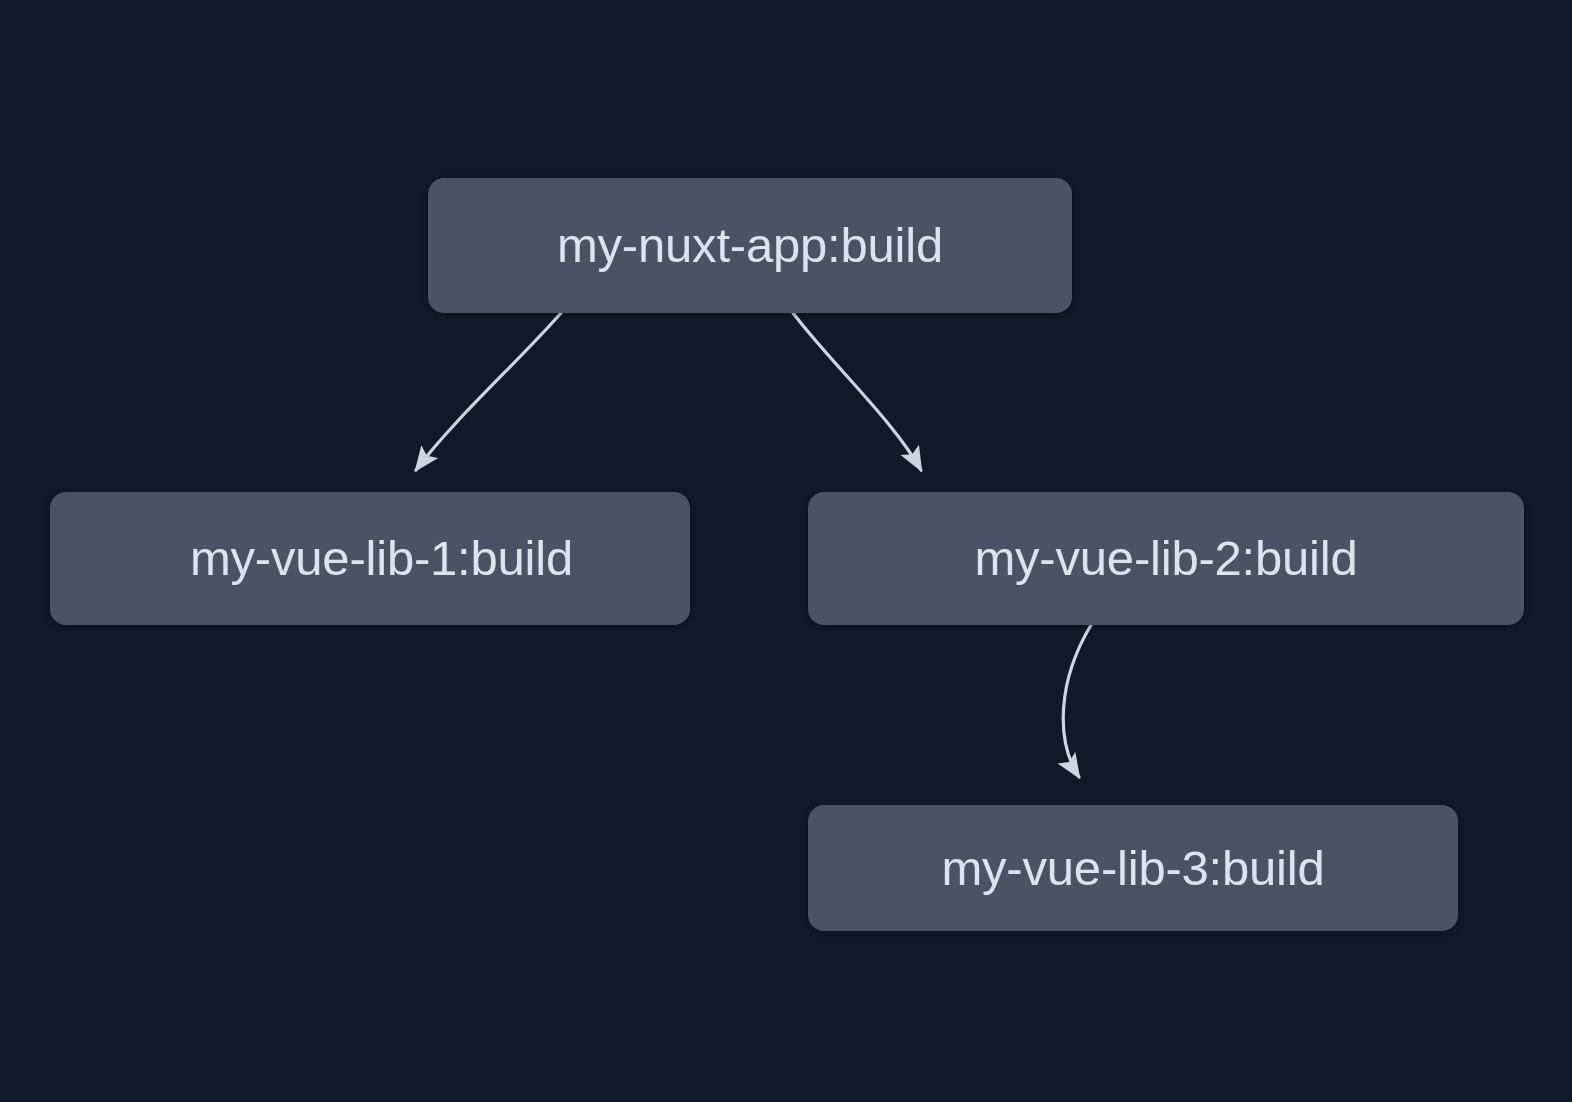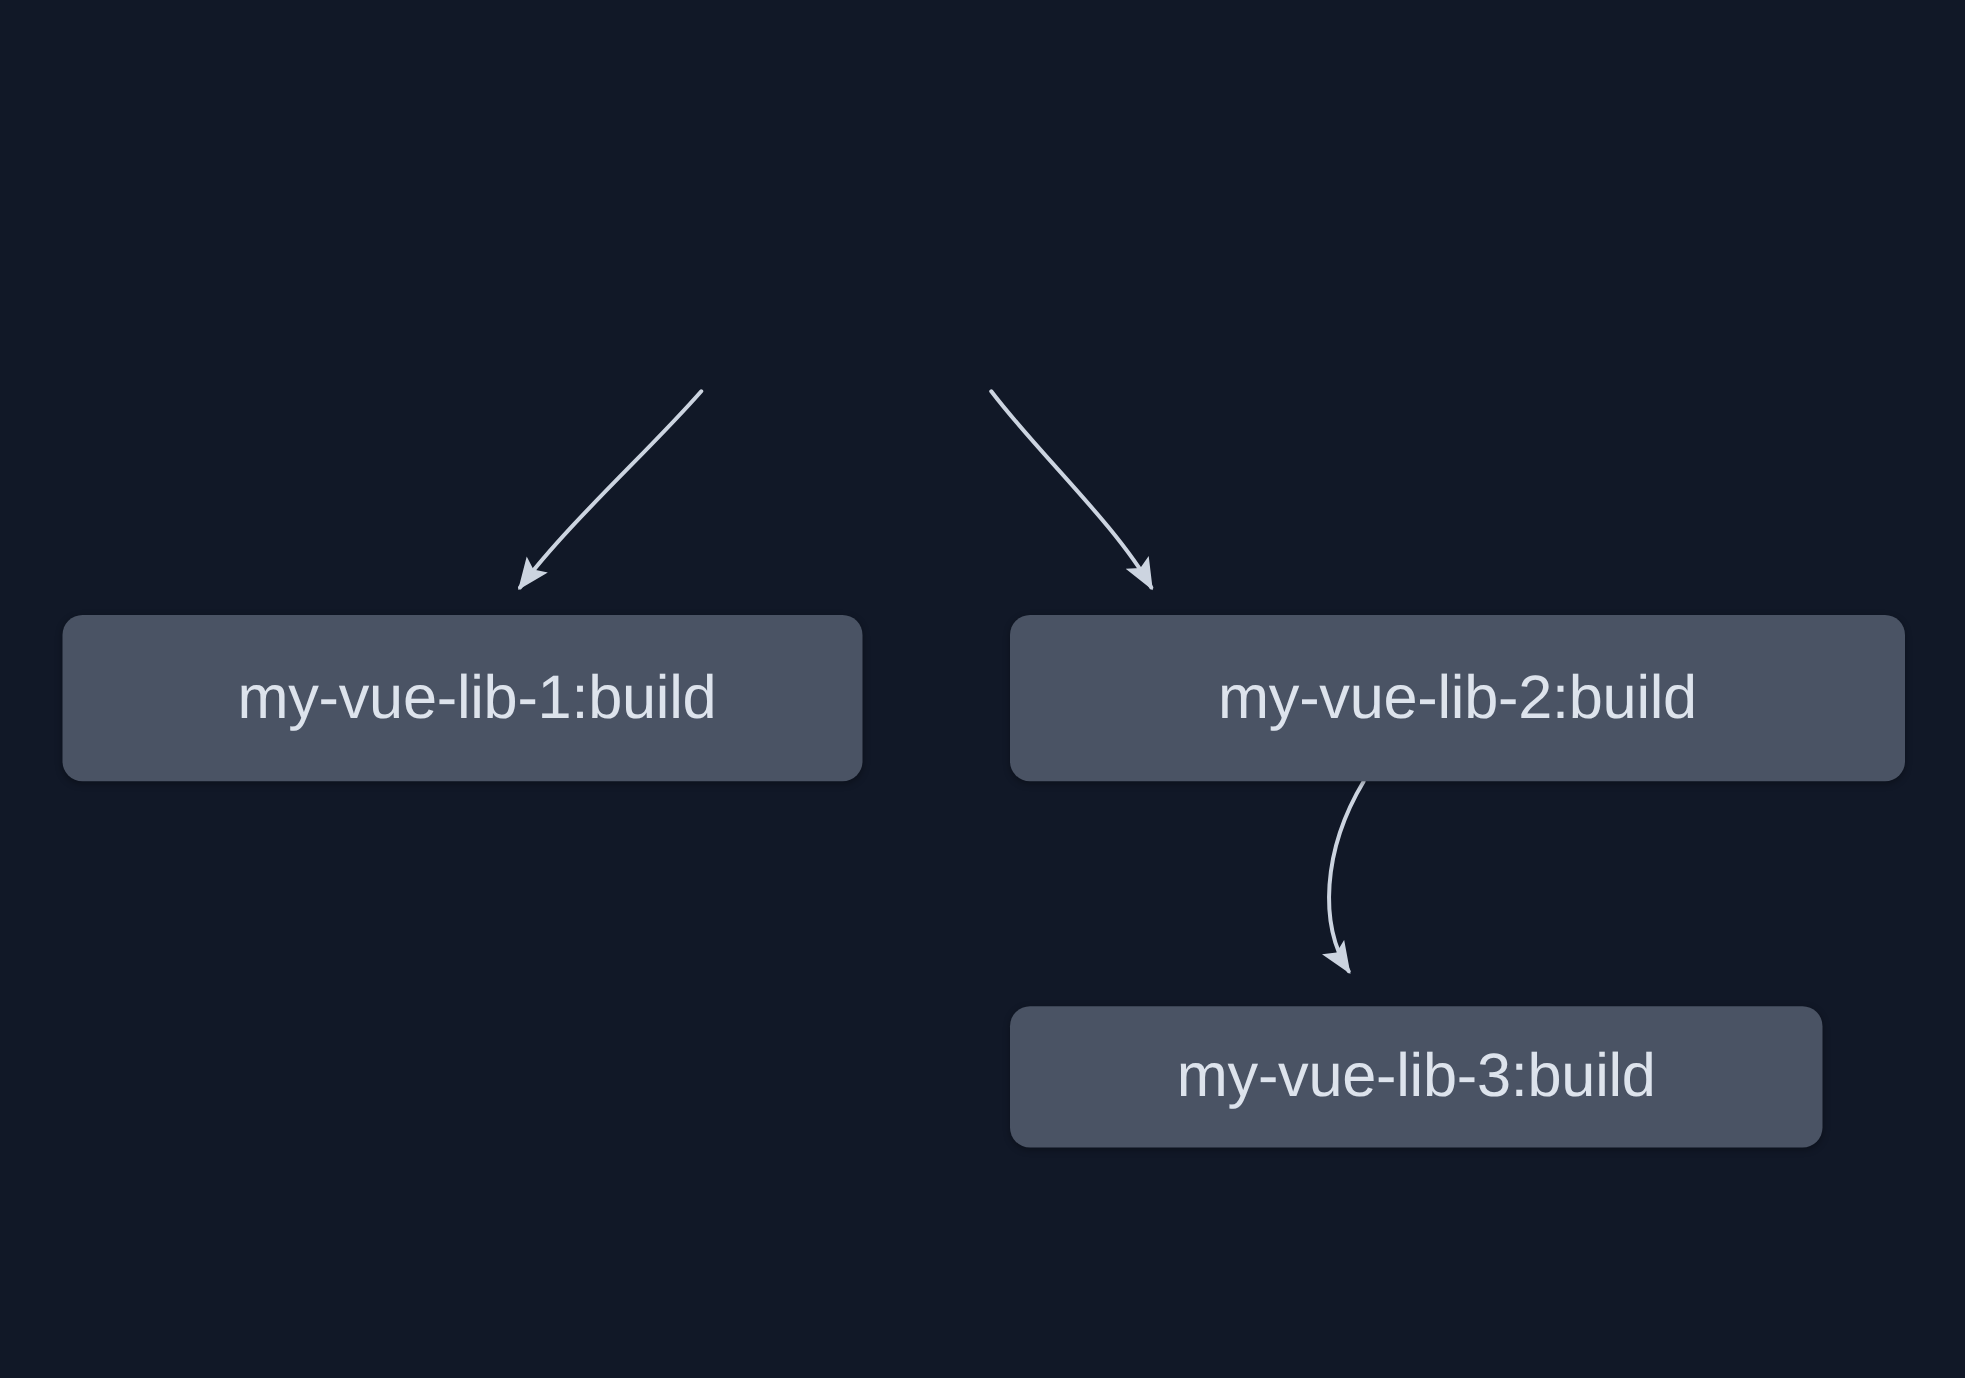--- a/index.html
+++ b/index.html
@@ -46,41 +46,44 @@
     font-family: "Liberation Sans", sans-serif;
     font-size: 49px;
     font-weight: 400;
     letter-spacing: -0.2px;
     line-height: 1;
     white-space: nowrap;
   }
   #node-root      { left: 428px; top: 178px; width: 644px; height: 135px; }
   #node-lib1      { left: 50px;  top: 492px; width: 640px; height: 133px; padding-left: 23px; }
   #node-lib2      { left: 808px; top: 492px; width: 716px; height: 133px; }
-  #node-lib3      { left: 808px; top: 805px; width: 650px; height: 113px; }
+  #node-lib3      { left: 808px; top: 805px; width: 650px; height: 126px; }
 </style>
 </head>
 <body>
 
 <div id="graph-canvas">
 
   <svg id="edge-layer" viewBox="0 0 1572 1102">
     <defs>
       <marker id="arrowhead" markerWidth="9" markerHeight="9" refX="7.2" refY="3.6" orient="auto" markerUnits="strokeWidth">
         <path d="M 0 0.3 L 8 3.6 L 0 6.9 L 1.6 3.6 Z" fill="#ccd4e0"></path>
       </marker>
     </defs>
 
     <path fill="none" stroke="#ccd4e0" stroke-width="3.2" stroke-linecap="round" marker-end="url(#arrowhead)" d="M 561 313 C 520 360 455 418 416 470"></path>
 
     <path fill="none" stroke="#ccd4e0" stroke-width="3.2" stroke-linecap="round" marker-end="url(#arrowhead)" d="M 793 313 C 830 362 893 420 921 470"></path>
 
     <path fill="none" stroke="#ccd4e0" stroke-width="3.2" stroke-linecap="round" marker-end="url(#arrowhead)" d="M 1091 625 C 1058 680 1055 740 1079 777"></path>
   </svg>
 
+  <div class="graph-node" id="node-root">
+    <span class="graph-node-label">my-nuxt-app:build</span>
+  </div>
 
   <div class="graph-node" id="node-lib1">
     <span class="graph-node-label">my-vue-lib-1:build</span>
   </div>
 
   <div class="graph-node" id="node-lib2">
     <span class="graph-node-label">my-vue-lib-2:build</span>
   </div>
 
   <div class="graph-node" id="node-lib3">

